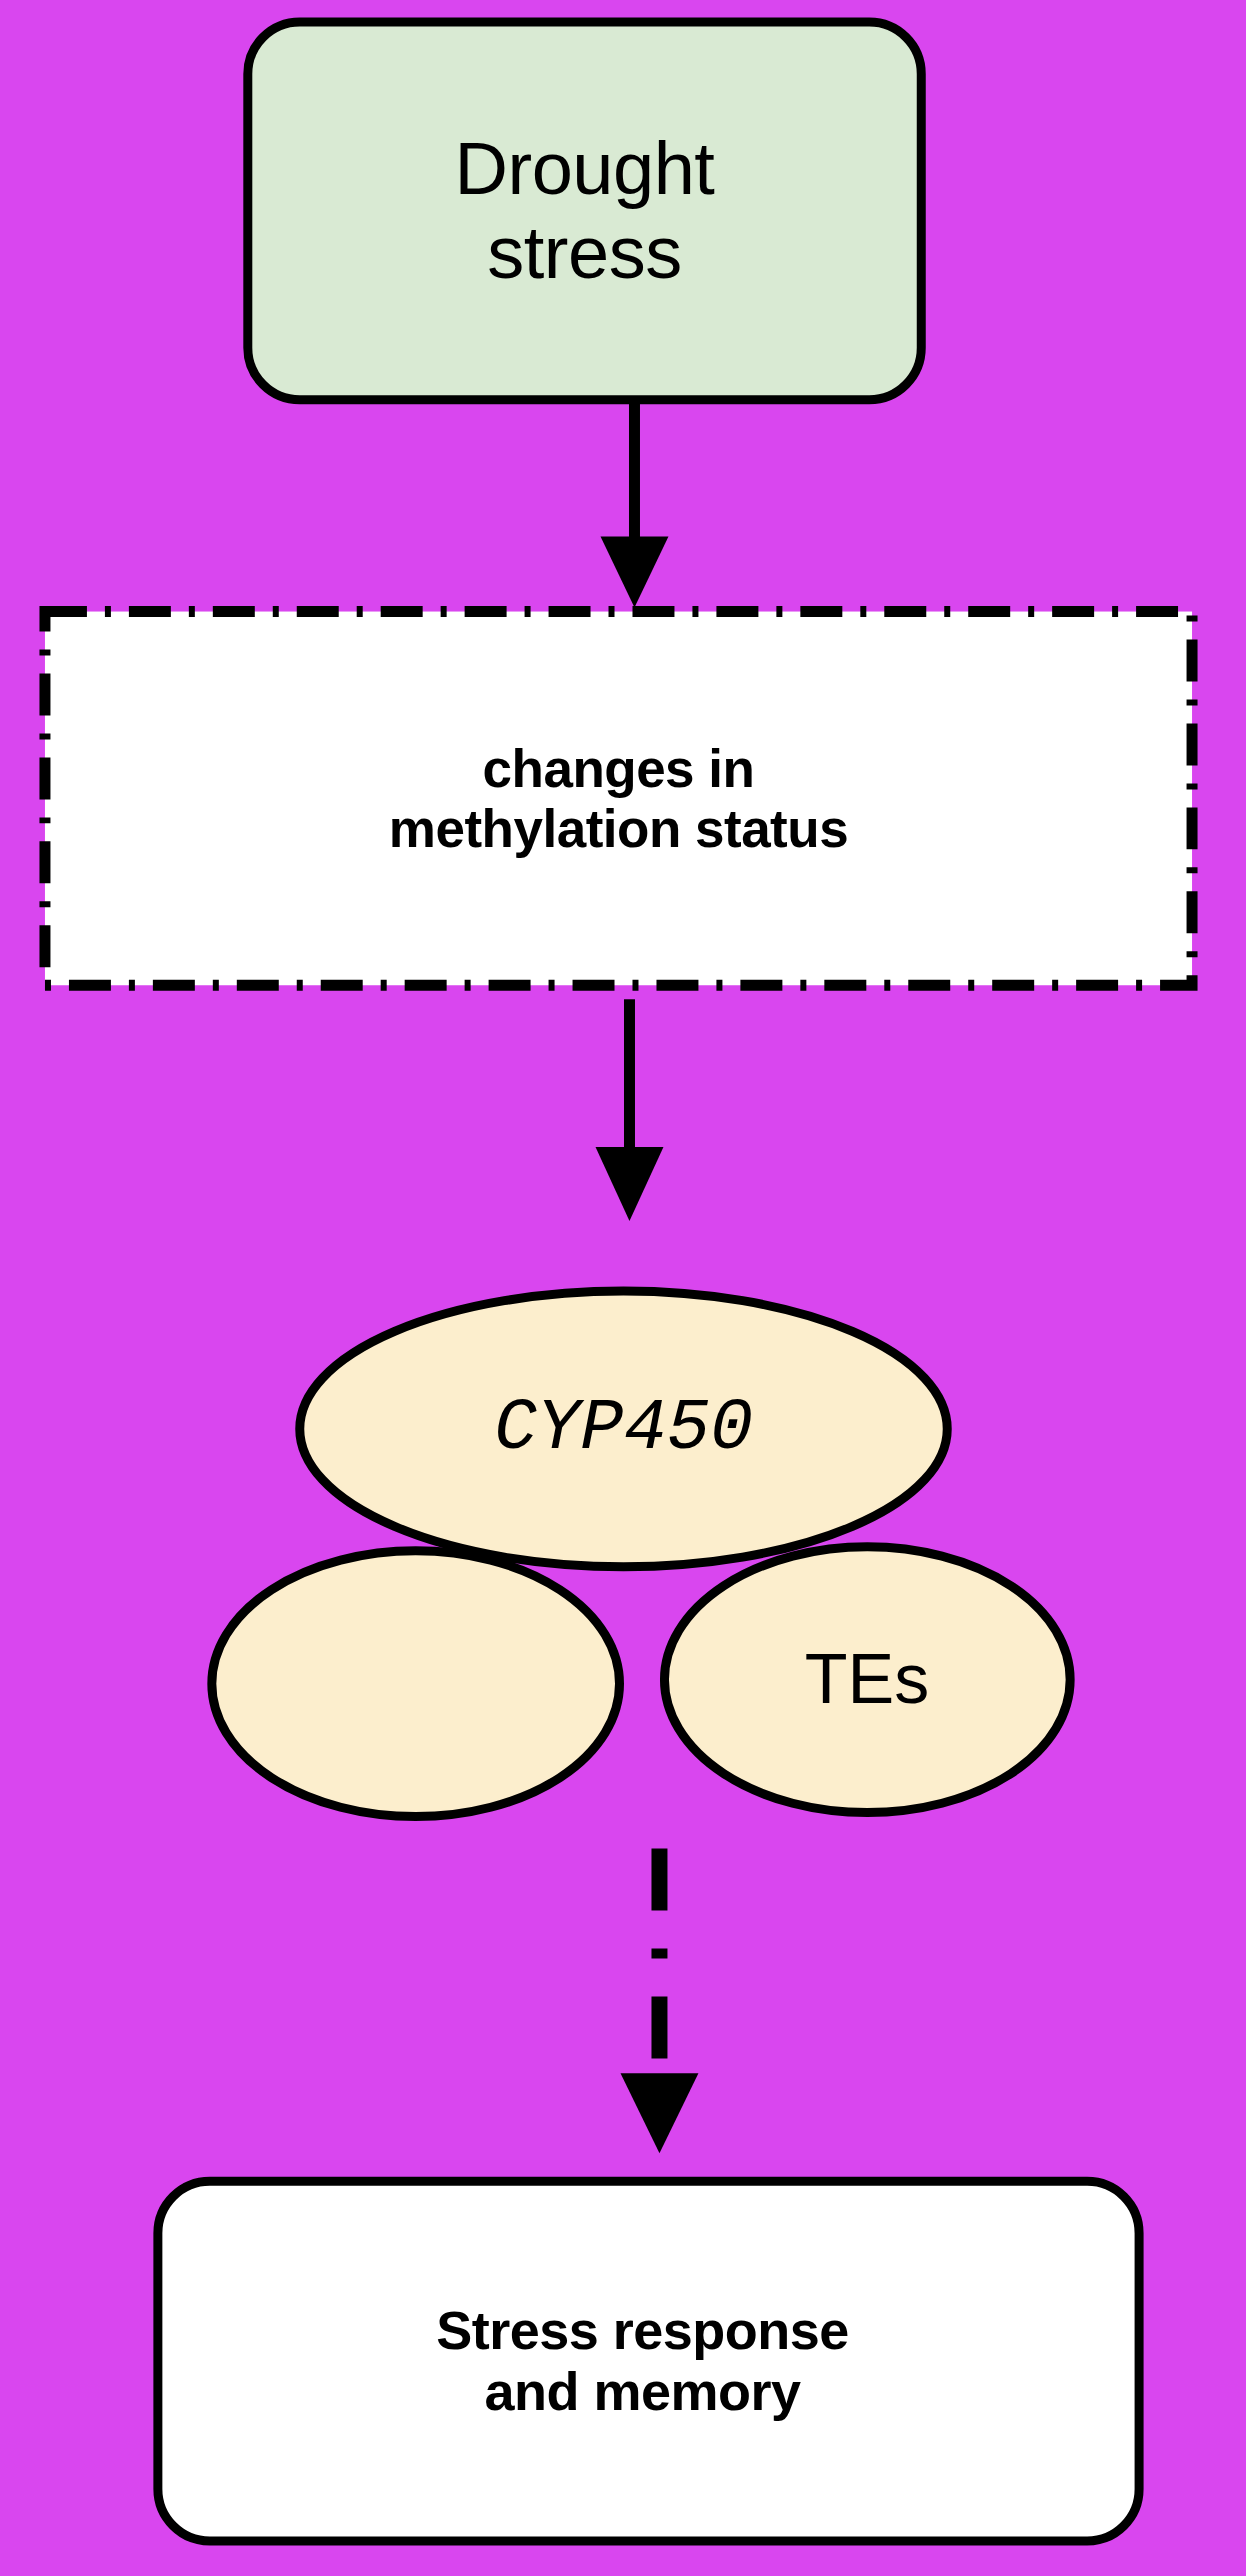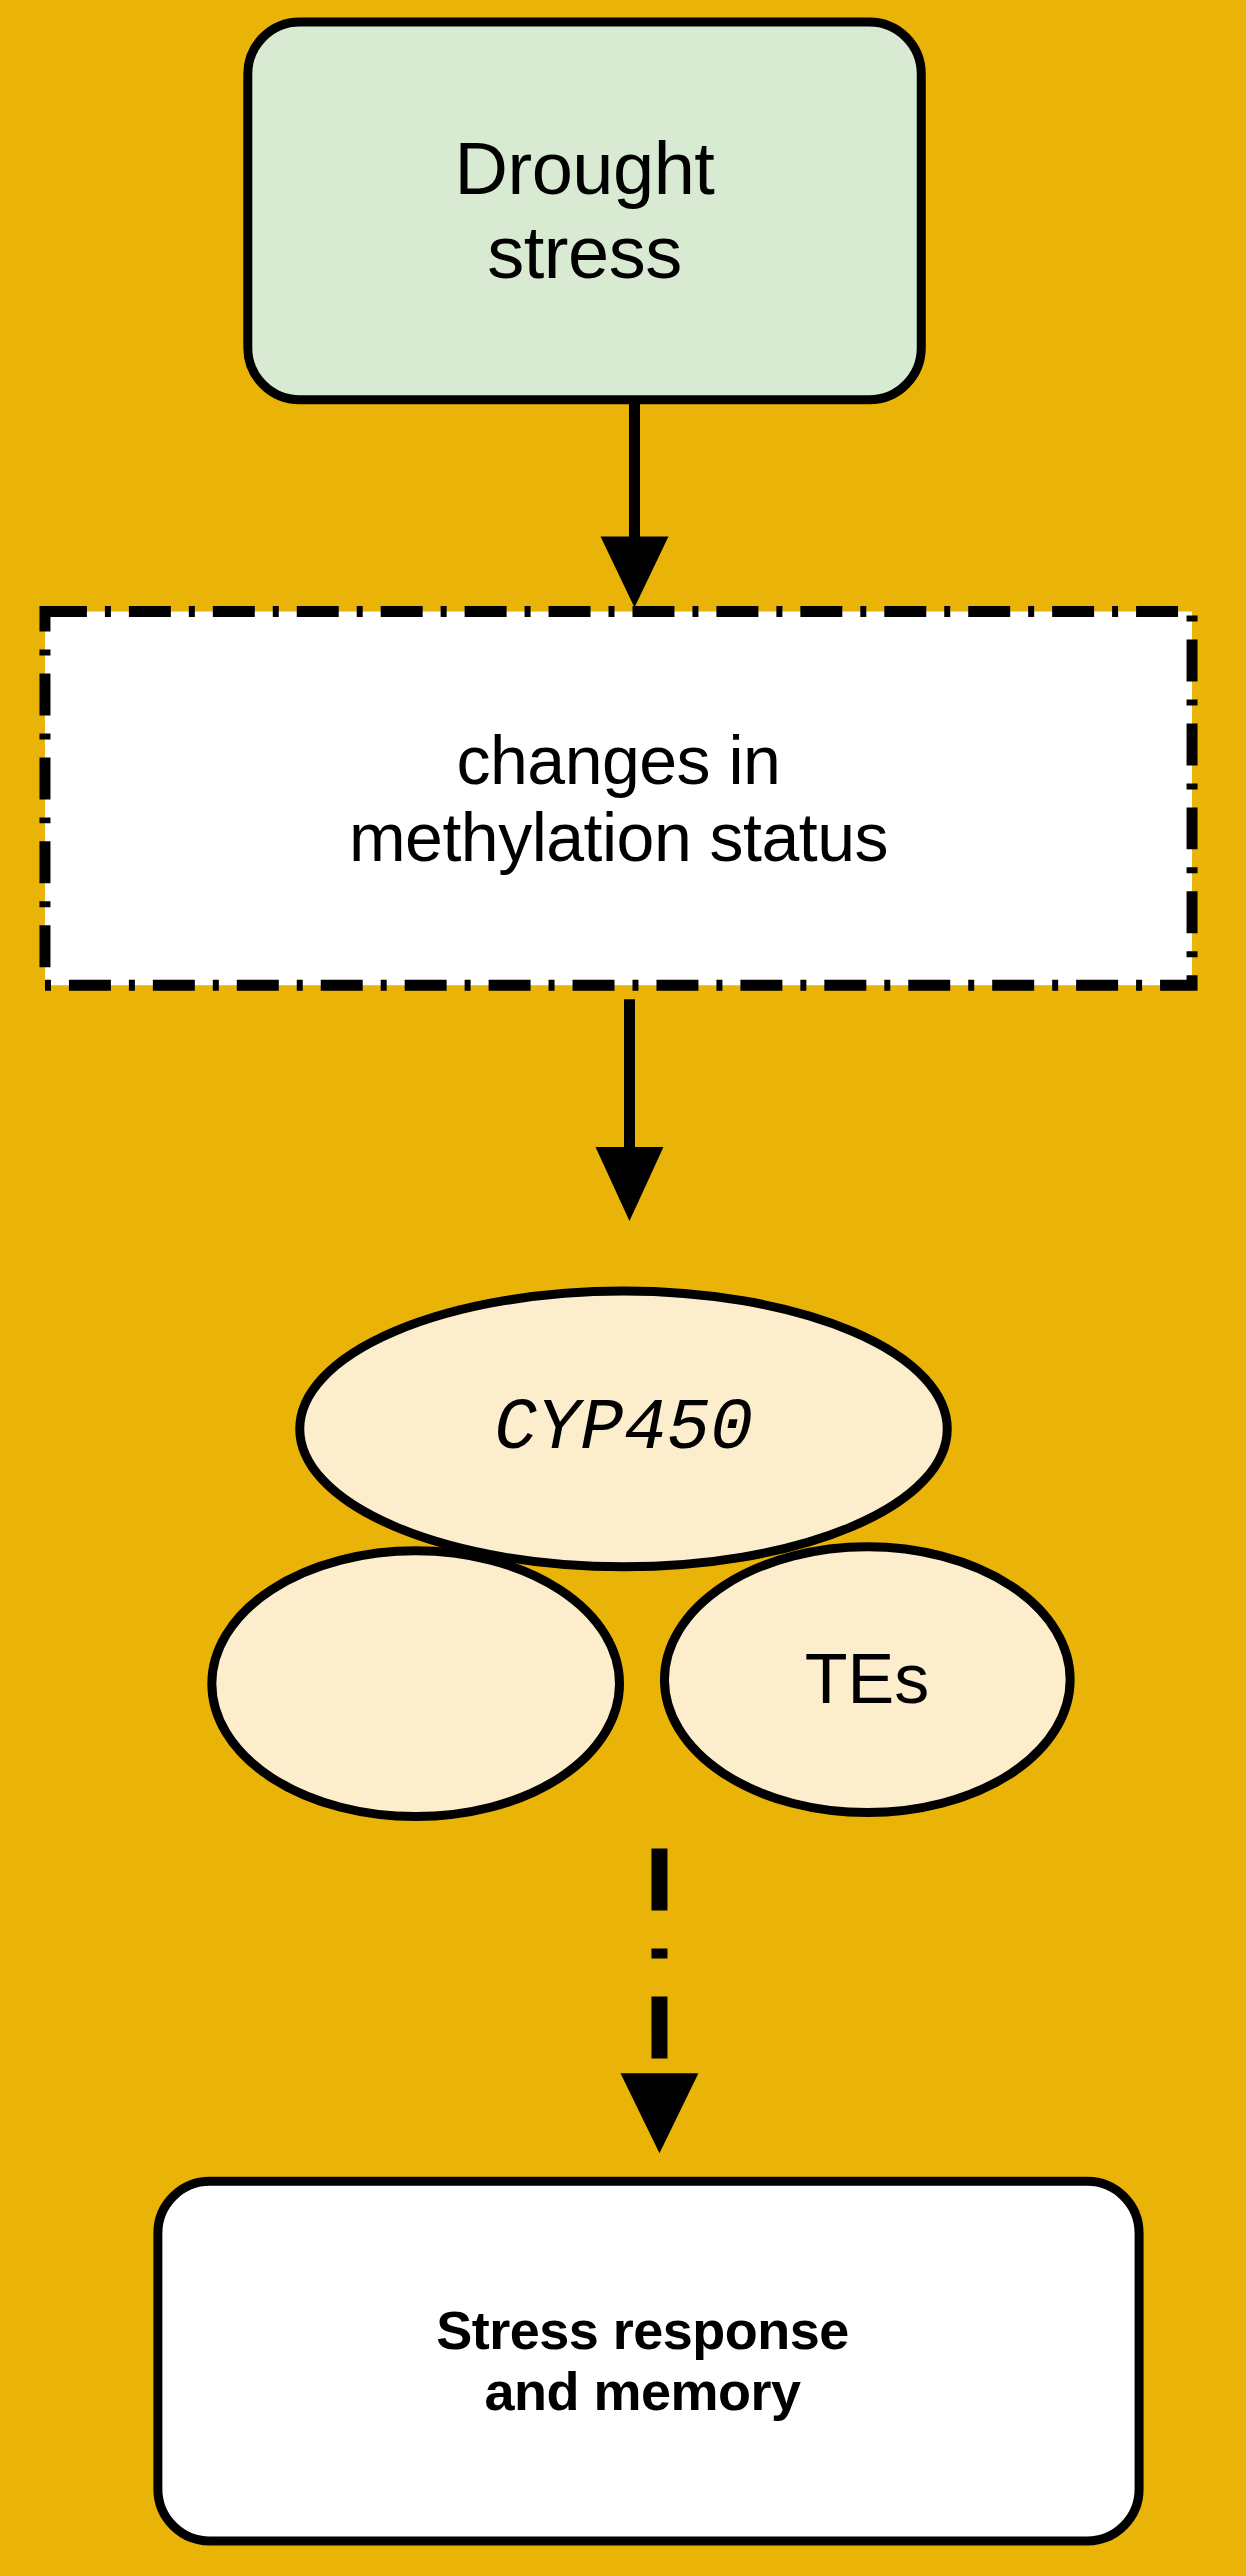--- a/index.html
+++ b/index.html
@@ -8,21 +8,21 @@
     padding: 0;
     background: #ffffff;
   }
   body {
     font-family: "Liberation Sans", "DejaVu Sans", sans-serif;
   }
   #diagram-root {
     position: relative;
     width: 1246px;
     height: 2576px;
-    background: #eab308;
+    background: #d946ef;
     overflow: hidden;
   }
   #flow-svg {
     position: absolute;
     left: 0;
     top: 0;
     width: 1246px;
     height: 2576px;
     display: block;
   }
@@ -46,22 +46,22 @@
     font-size: 74px;
     font-weight: 400;
     letter-spacing: -0.5px;
   }
   
   #label-methylation {
     left: 45px;
     top: 612px;
     width: 1147px;
     height: 374px;
-    font-size: 68px;
-    font-weight: 400;
+    font-size: 53px;
+    font-weight: 700;
     letter-spacing: -0.5px;
   }
   
   #label-cyp450 {
     left: 300px;
     top: 1292px;
     width: 647px;
     height: 276px;
     font-size: 72px;
     font-style: italic;

